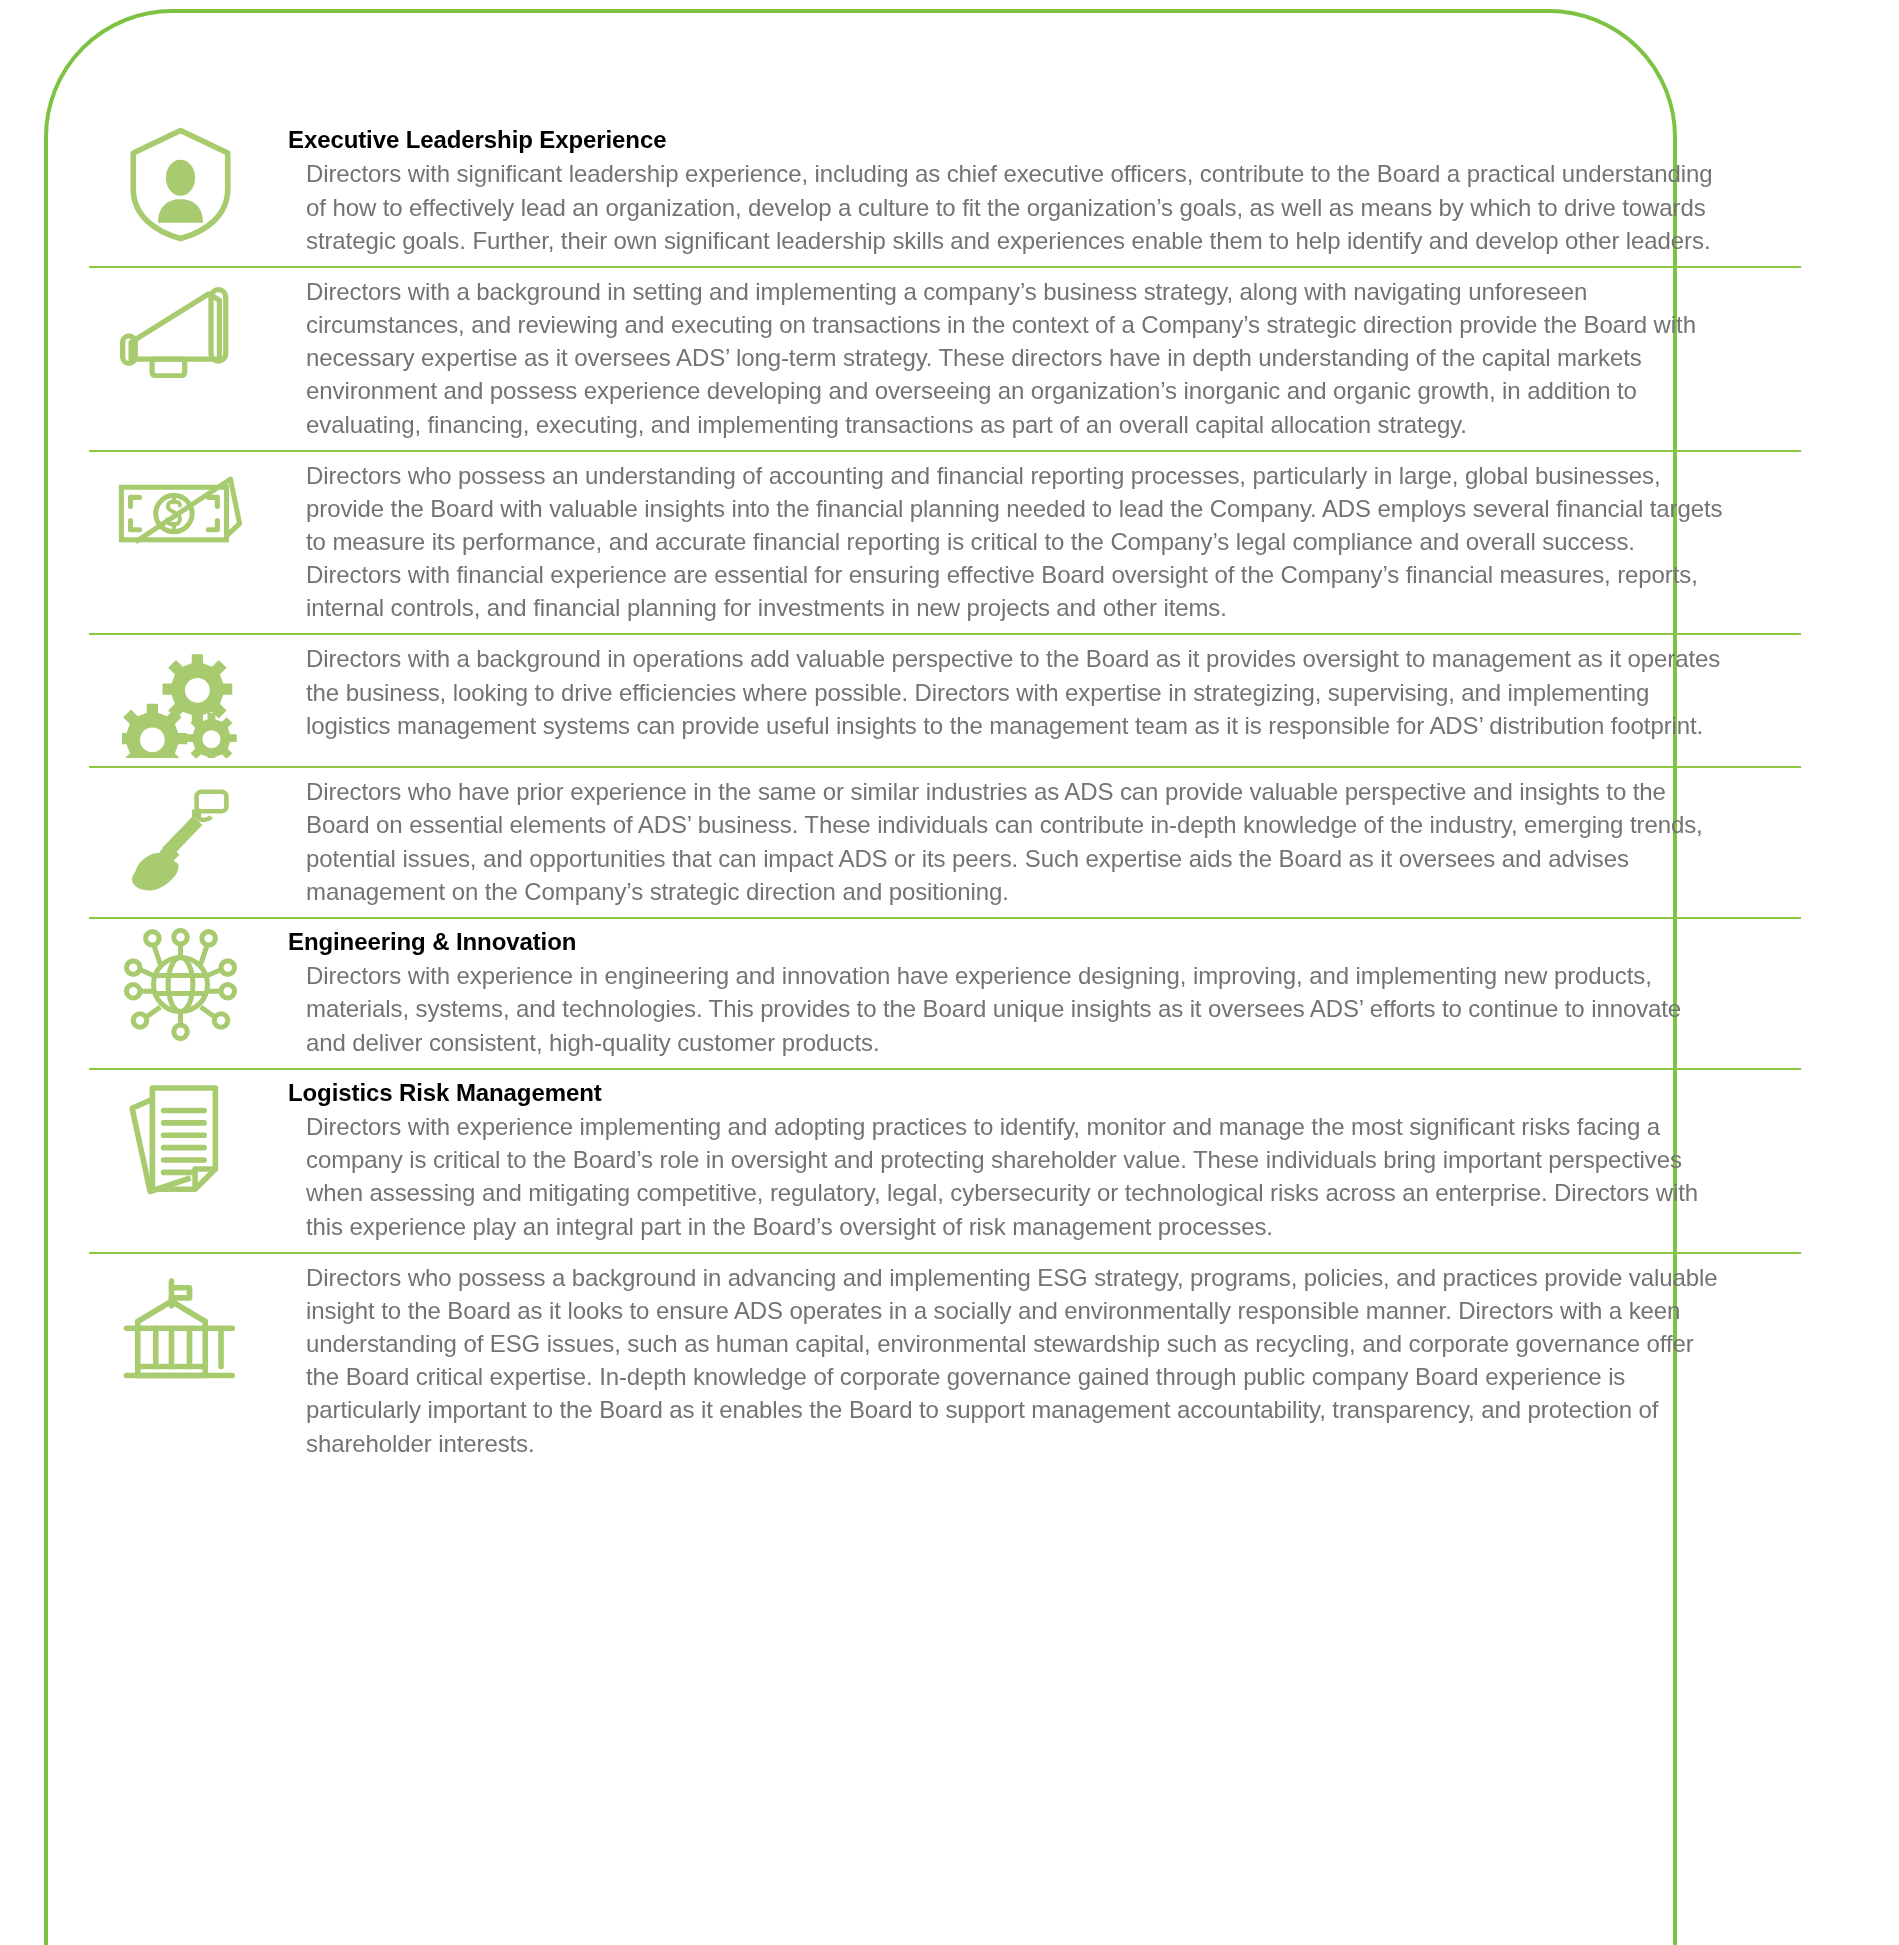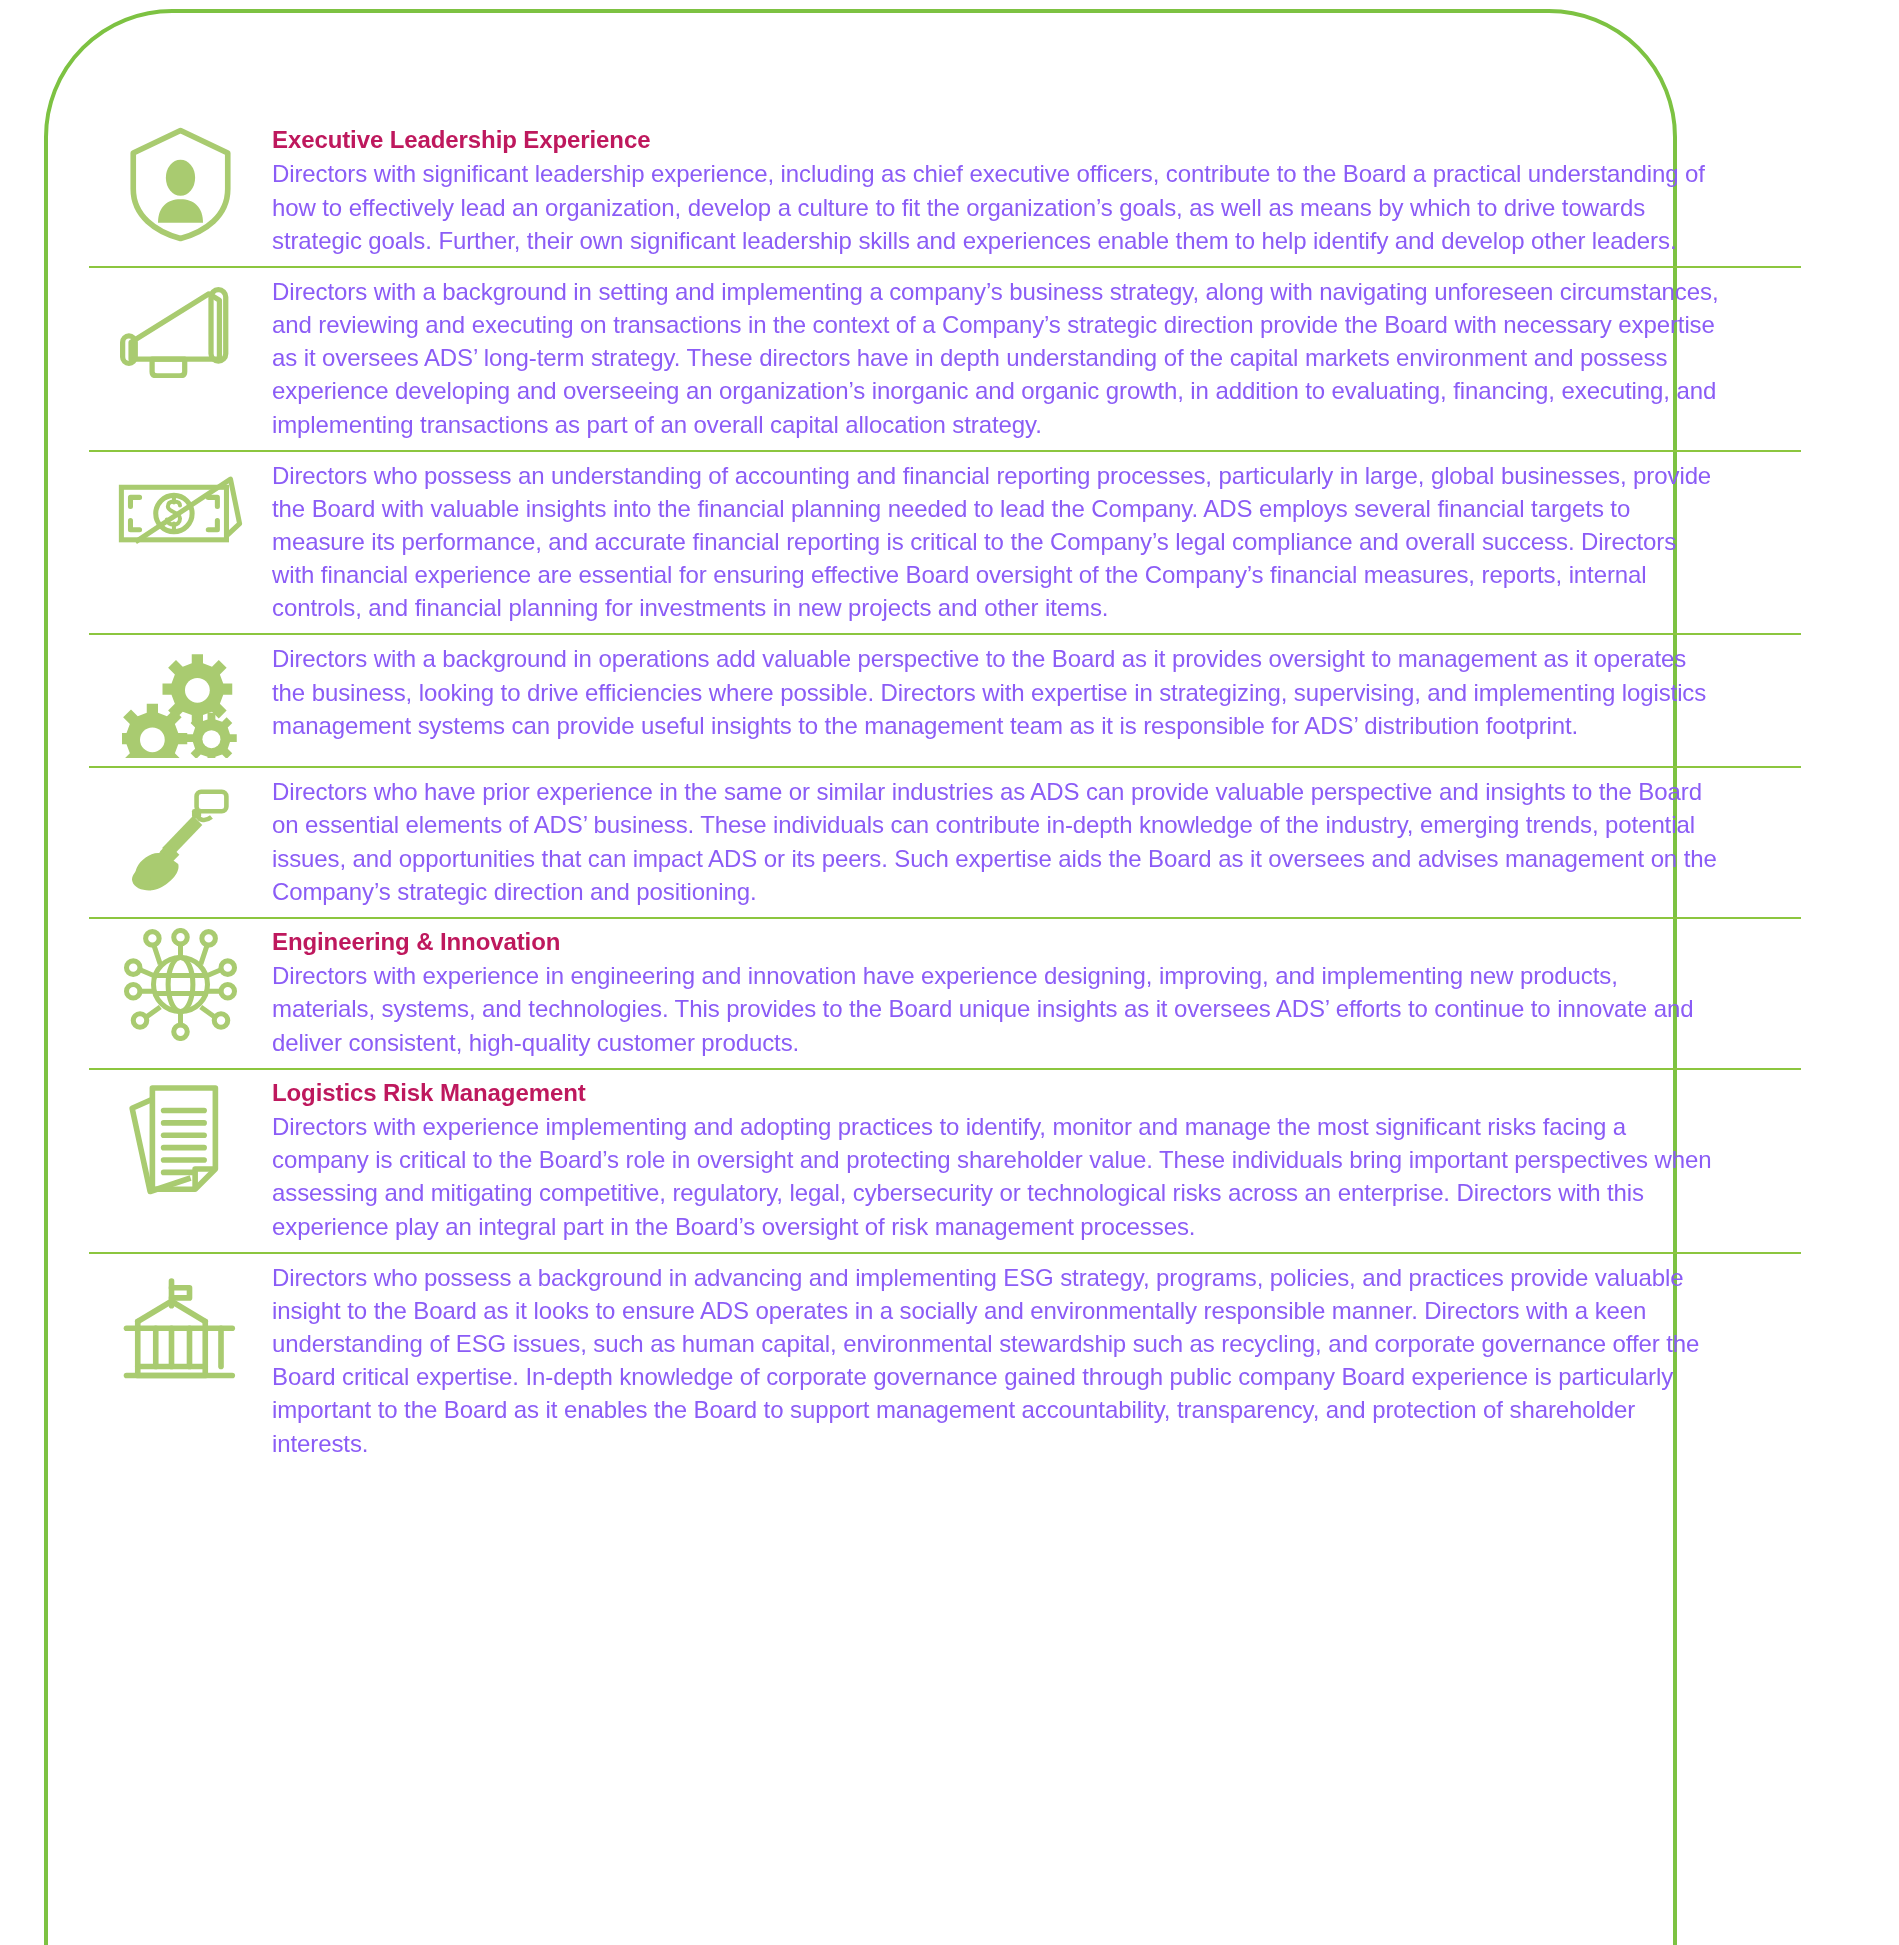--- a/index.html
+++ b/index.html
@@ -64,32 +64,34 @@
 
   .text-cell {
     flex: 1;
     padding-right: 47px;
     padding-top: 7px;
   }
 
   .section-heading {
     font-size: 24px;
     font-weight: bold;
-    color: #be185d;
+    color: #000000;
     line-height: 1.30;
     margin-bottom: 2.3px;
     letter-spacing: -0.1px;
+    margin-left: 16px;
   }
 
   .section-body {
     font-size: 24px;
     font-weight: normal;
-    color: #8b5cf6;
+    color: #737373;
     line-height: 1.385;
     letter-spacing: -0.1px;
+    margin-left: 34px;
   }
 </style>
 </head>
 <body>
 
 <div id="board-skills-card">
 
   <div id="card-frame"></div>
 
   <div id="sections-wrap">

